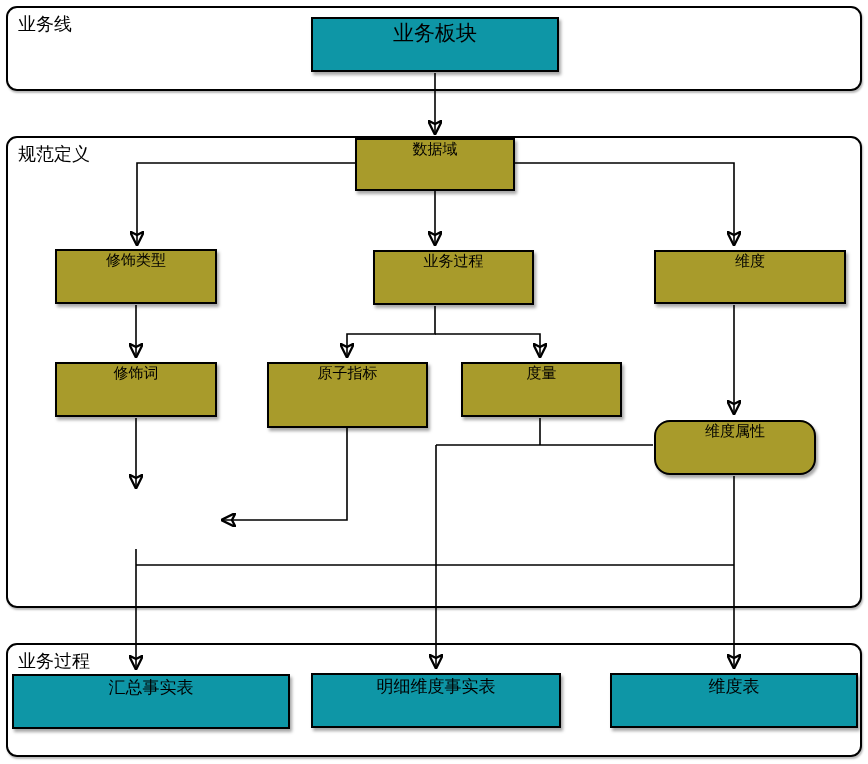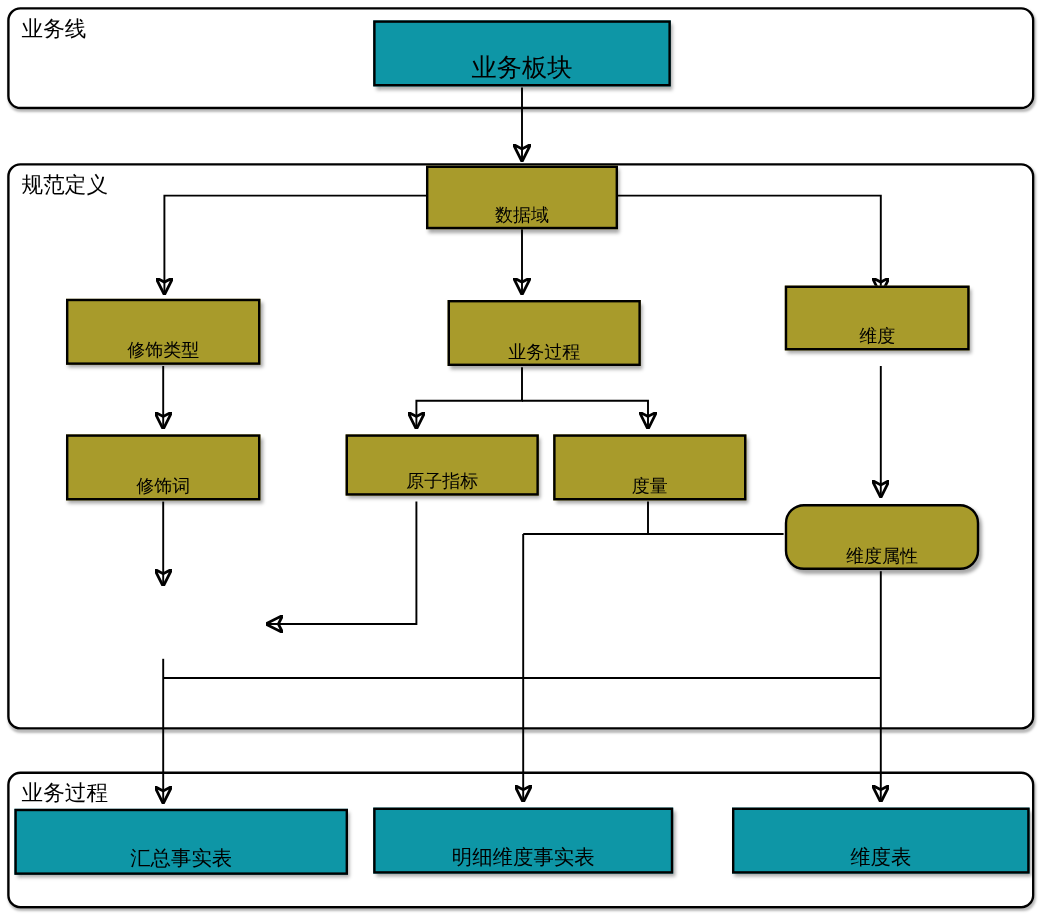--- a/index.html
+++ b/index.html
@@ -20,21 +20,21 @@
   }
   .frame-label{
     position:absolute;top:5px;left:10px;font-size:18px;line-height:22px;
     color:#000;white-space:nowrap;
   }
   .edges{position:absolute;left:0;top:0;z-index:2;pointer-events:none;}
   .edges path{stroke:var(--outline);stroke-width:1.6;fill:none;}
   .node{
     position:absolute;box-sizing:border-box;z-index:3;
     border:2px solid var(--outline);
-    display:flex;align-items:flex-end;justify-content:center;
+    display:flex;align-items:flex-start;justify-content:center;
     font-size:15px;text-align:center;
     box-shadow:2px 3px 3px rgba(0,0,0,0.35);
   }
   .node.teal{background:var(--node-teal);}
   .node.olive{background:var(--node-olive);}
   .node.big{font-size:21px;}
   .node.table{font-size:17px;}
 </style>
 </head>
 <body>
@@ -86,29 +86,29 @@
   </div>
 
   <div class="node olive" style="left:55px;top:249px;width:162px;height:55px;">
     <span>修饰类型</span>
   </div>
 
   <div class="node olive" style="left:373px;top:250px;width:161px;height:55px;">
     <span>业务过程</span>
   </div>
 
-  <div class="node olive" style="left:654px;top:238px;width:154px;height:54px;">
+  <div class="node olive" style="left:654px;top:250px;width:192px;height:54px;">
     <span>维度</span>
   </div>
 
   <div class="node olive" style="left:55px;top:362px;width:162px;height:55px;">
     <span>修饰词</span>
   </div>
 
-  <div class="node olive" style="left:267px;top:362px;width:161px;height:51px;margin-left:21px;">
+  <div class="node olive" style="left:267px;top:362px;width:161px;height:66px;">
     <span>原子指标</span>
   </div>
 
   <div class="node olive" style="left:461px;top:362px;width:161px;height:55px;">
     <span>度量</span>
   </div>
 
   <div class="node olive" style="left:654px;top:420px;width:162px;height:55px;border-radius:16px;">
     <span>维度属性</span>
   </div>

